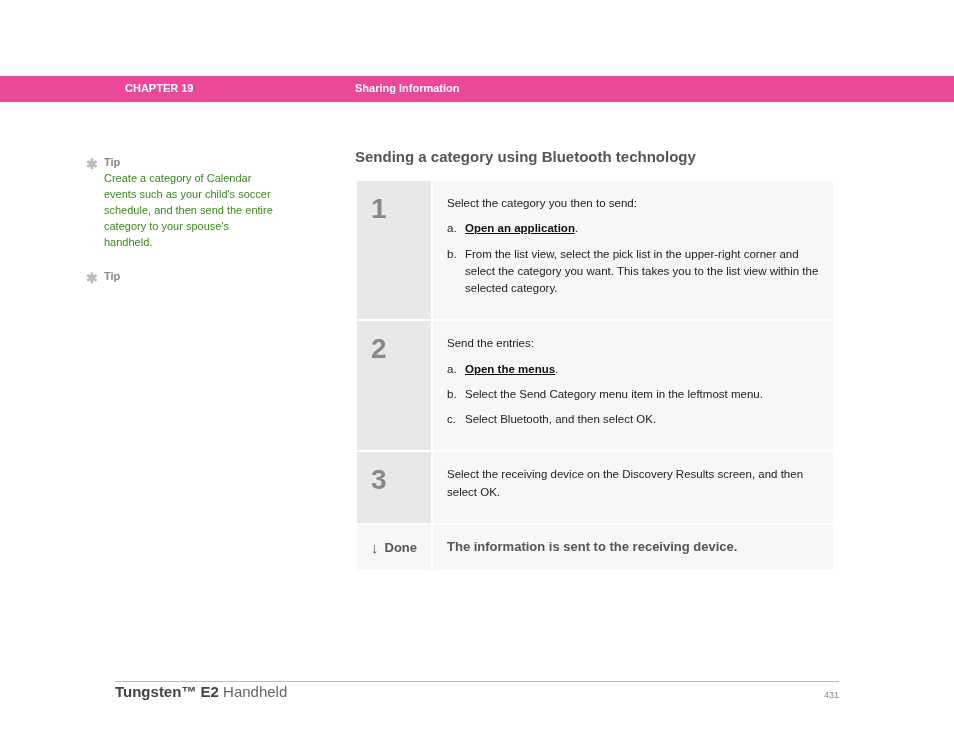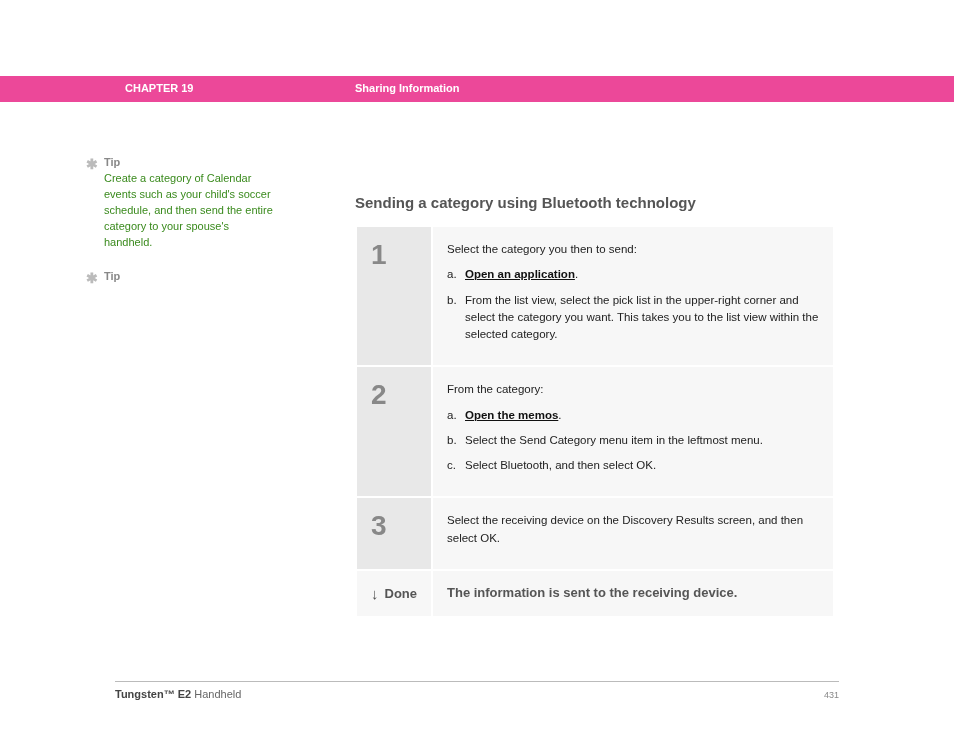--- a/index.html
+++ b/index.html
@@ -56,21 +56,20 @@
     font-size: 14px;
   }
   .tip-body {
     color: #3a8a1d;
   }
   .main {
     position: absolute;
     left: 355px;
     top: 148px;
     width: 480px;
-    margin-top: 46px;
   }
   .section-title {
     font-size: 15px;
     font-weight: bold;
     color: #555;
     margin-bottom: 14px;
   }
   .steps-table {
     width: 100%;
     border-collapse: collapse;
@@ -140,21 +139,21 @@
     position: absolute;
     left: 115px;
     right: 115px;
     bottom: 56px;
     border-top: 1px solid #bbb;
   }
   .footer-left {
     position: absolute;
     left: 115px;
     bottom: 38px;
-    font-size: 11px;
+    font-size: 15px;
     color: #666;
     text-align: center;
   }
   .footer-left b { color: #444; font-weight: bold; }
   .footer-right {
     position: absolute;
     right: 115px;
     bottom: 38px;
     font-size: 9px;
     color: #888;
@@ -201,25 +200,25 @@
           <li>
             <span class="marker">b.</span>
             <span>From the list view, select the pick list in the upper-right corner and select the category you want. This takes you to the list view within the selected category.</span>
           </li>
         </ul>
       </td>
     </tr>
     <tr>
       <td class="num-cell">2</td>
       <td class="body-cell">
-        <p>From the category:</p>
+        <p>Send the entries:</p>
         <ul class="sub-list">
           <li>
             <span class="marker">a.</span>
-            <span class="link-u">Open the memos</span><span>.</span>
+            <span class="link-u">Open the menus</span><span>.</span>
           </li>
           <li>
             <span class="marker">b.</span>
             <span>Select the Send Category menu item in the leftmost menu.</span>
           </li>
           <li>
             <span class="marker">c.</span>
             <span>Select Bluetooth, and then select OK.</span>
           </li>
         </ul>

